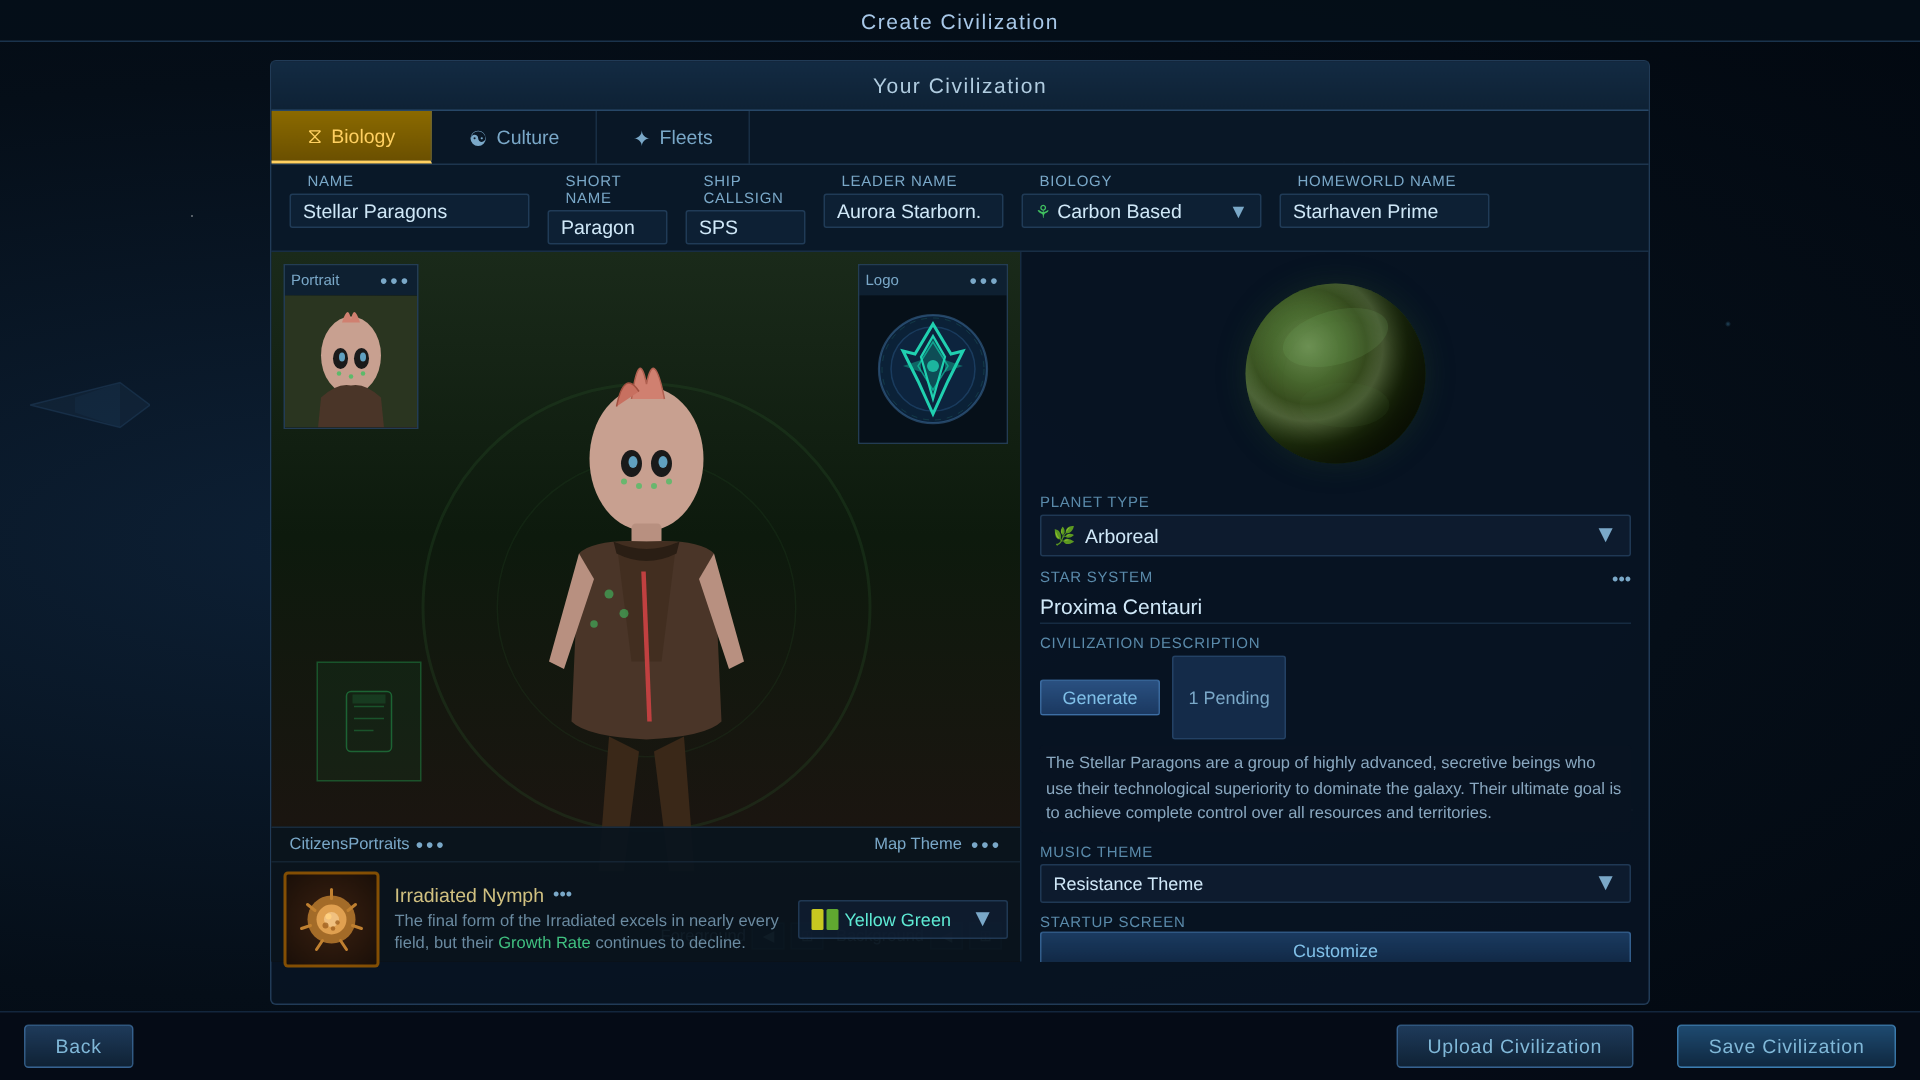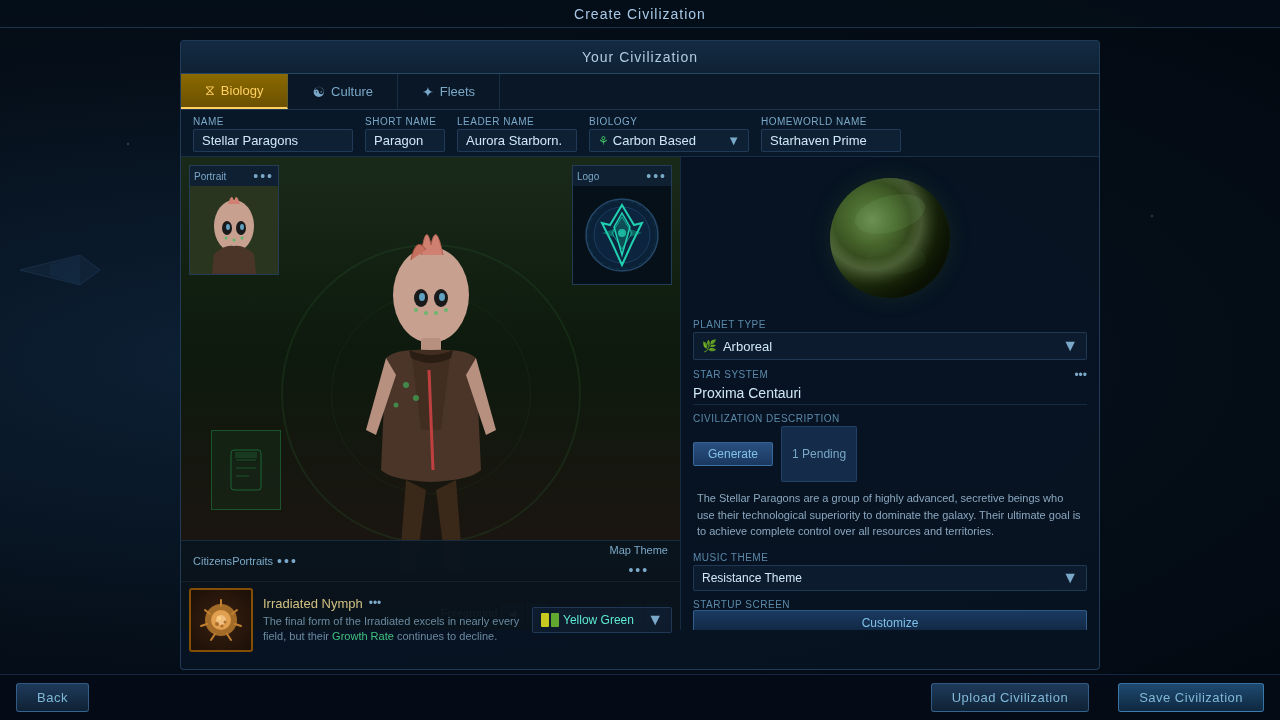--- a/index.html
+++ b/index.html
@@ -100,21 +100,21 @@
 
     
     .fields-row {
       display: flex;
       padding: 6px 12px 4px;
       gap: 12px;
       border-bottom: 1px solid rgba(60,100,140,0.3);
       background: rgba(12,28,45,0.6);
     }
     .field-col { display: flex; flex-direction: column; gap: 2px; }
-    .field-label { font-size: 10px; color: #7aa8c8; text-transform: uppercase; letter-spacing: 0.5px; }
+    .field-label { font-size: 10px; color: #7aa8c8; text-transform: uppercase; letter-spacing: 0.5px; margin-left: 12px; }
     .field-value {
       font-size: 13px;
       color: #d0e8f8;
       background: rgba(15,35,55,0.8);
       border: 1px solid rgba(60,100,140,0.4);
       padding: 3px 8px;
       border-radius: 2px;
       min-width: 80px;
     }
     .field-col-name { flex: 0 0 160px; }
@@ -603,20 +603,24 @@
 
   <div class="fields-row">
     <div class="field-col field-col-name">
       <span class="field-label">Name</span>
       <div class="field-value">Stellar Paragons</div>
     </div>
     <div class="field-col field-col-short">
       <span class="field-label">Short Name</span>
       <div class="field-value">Paragon</div>
     </div>
+    <div class="field-col field-col-callsign">
+      <span class="field-label">Ship Callsign</span>
+      <div class="field-value">SPS</div>
+    </div>
     <div class="field-col field-col-leader">
       <span class="field-label">Leader Name</span>
       <div class="field-value">Aurora Starborn.</div>
     </div>
     <div class="field-col field-col-biology">
       <span class="field-label">Biology</span>
       <div class="biology-select">
         <span class="bio-icon">⚘</span>
         <span>Carbon Based</span>
         <span class="dropdown-arrow">▼</span>
@@ -747,21 +751,21 @@
       </div>
 
       <div class="citizens-row">
         <div class="citizens-header">
           <span class="citizens-title">Citizens</span>
           <div class="portraits-ctrl">
             <span>Portraits</span>
             <span class="dots-menu">•••</span>
           </div>
 
-          <div style="display:flex;align-items:center;gap:6px;margin-left:auto;flex-direction:column;">
+          <div style="display:flex;align-items:center;gap:6px;margin-left:auto;">
             <span style="font-size:11px;color:#7aa8c8;">Map Theme</span>
             <span class="dots-menu">•••</span>
           </div>
         </div>
         <div class="citizen-content">
           <div class="citizen-avatar">
             <svg width="48" height="48" viewBox="0 0 48 48">
 
               <circle cx="24" cy="24" r="16" fill="#c08030" opacity="0.8"></circle>
               <circle cx="24" cy="24" r="10" fill="#e0a050"></circle>

